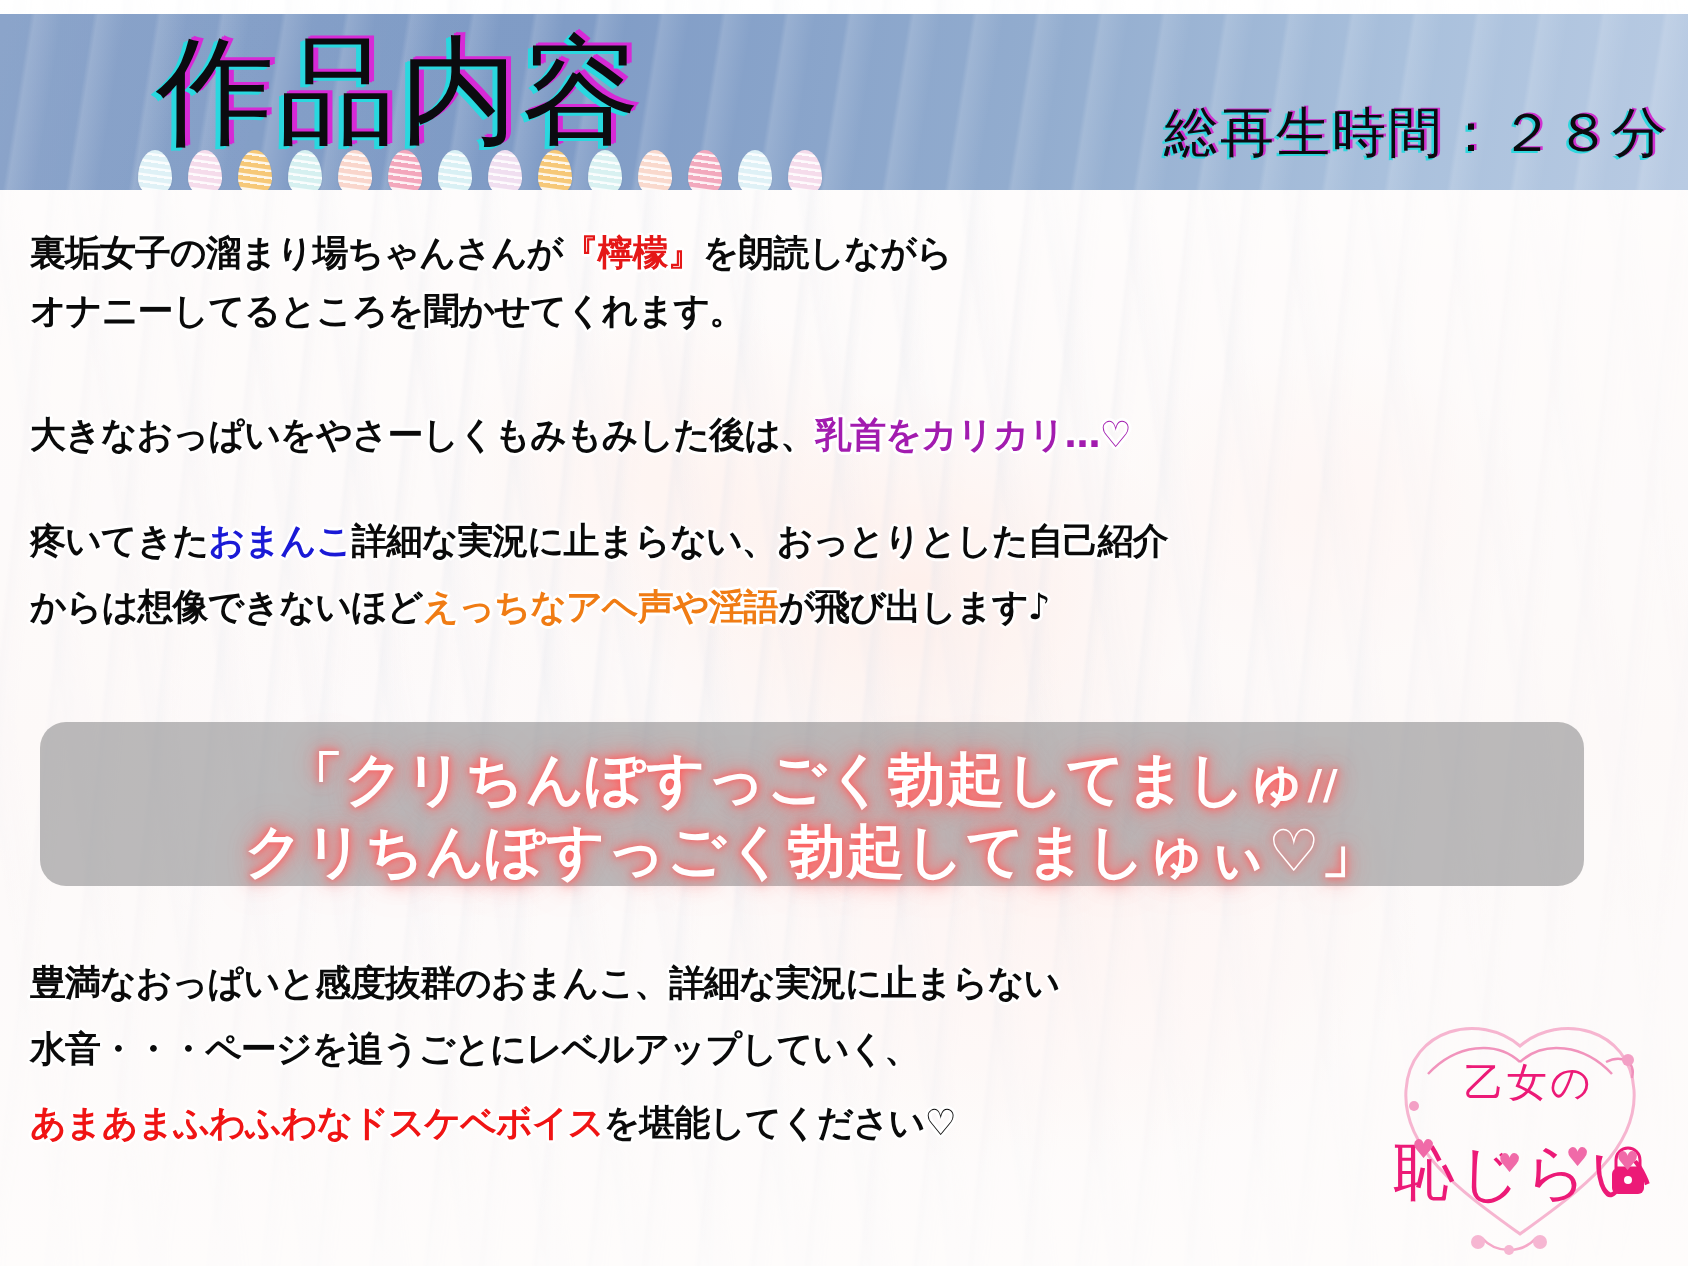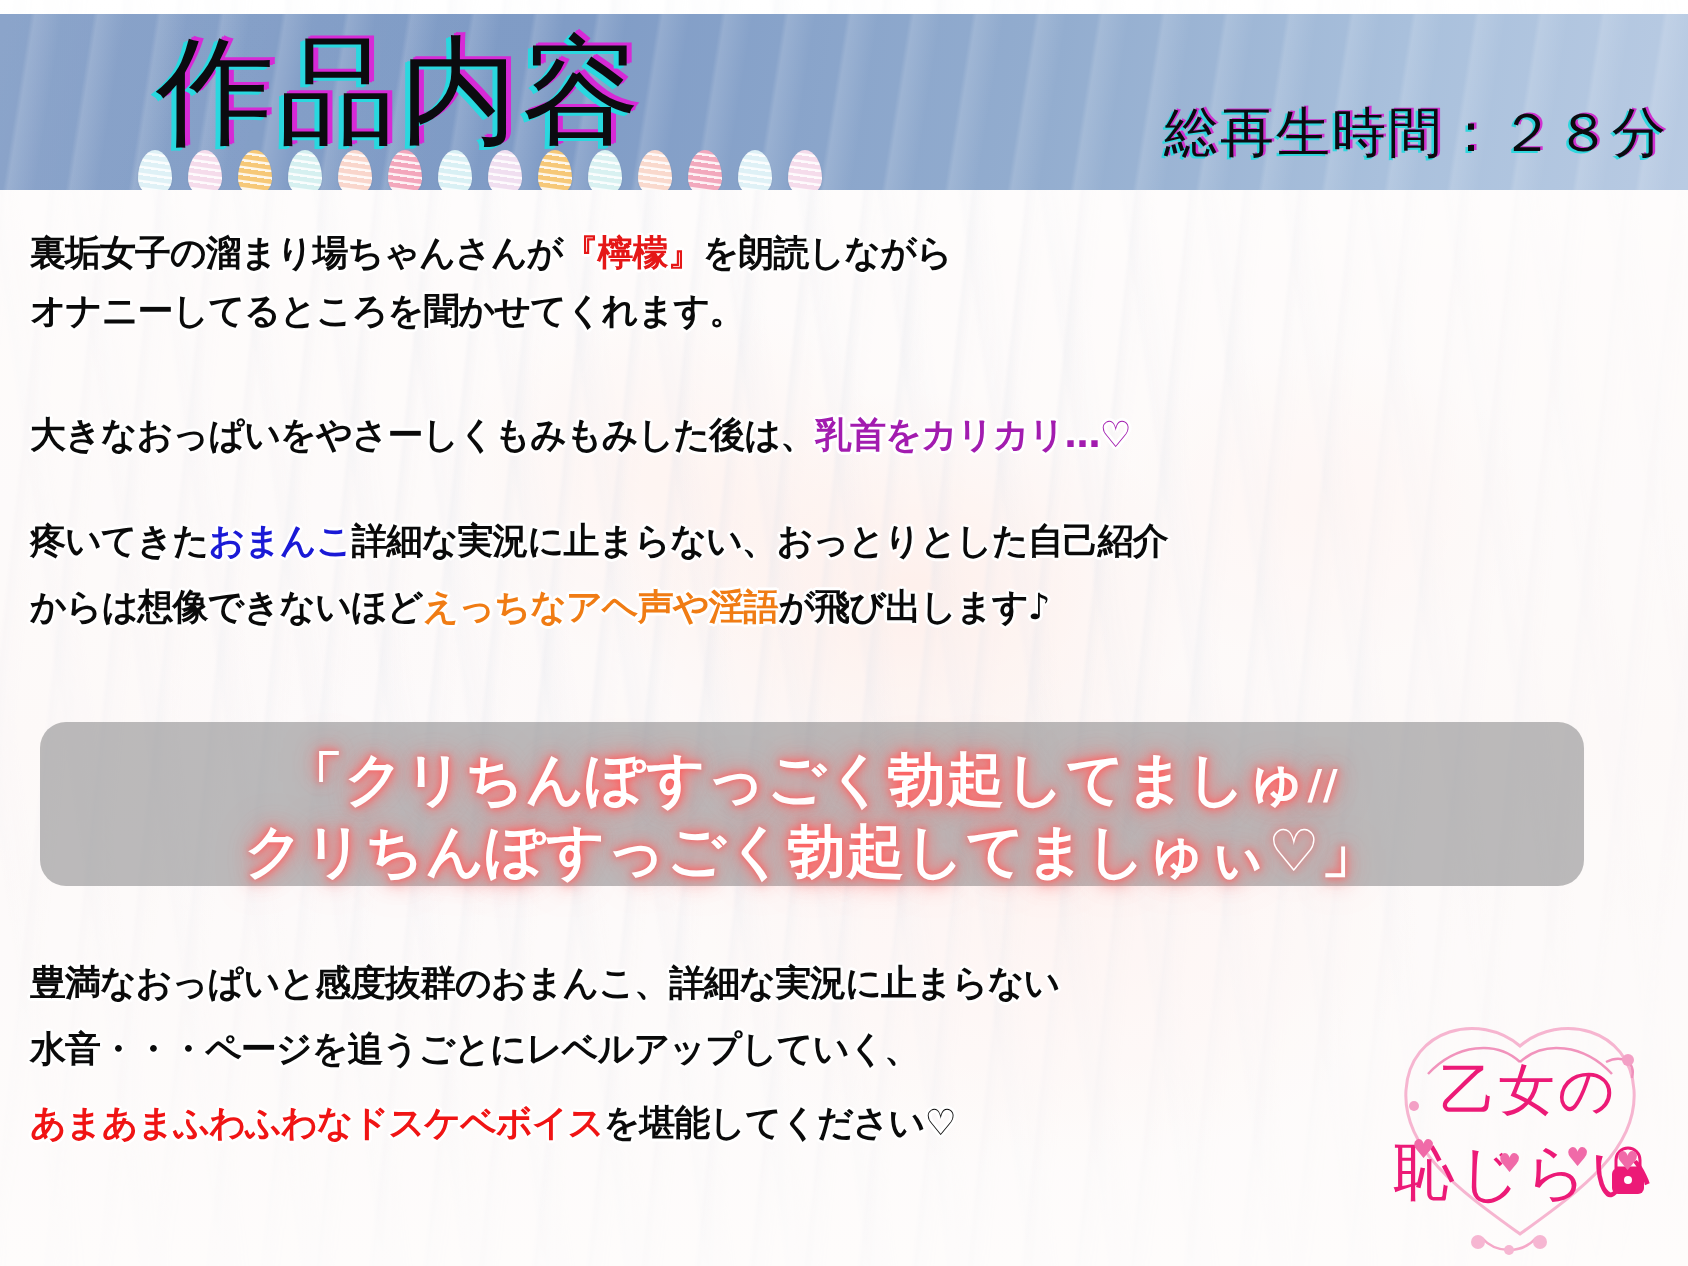--- a/index.html
+++ b/index.html
@@ -216,21 +216,21 @@
     width: 300px;
     height: 248px;
   }
   .brand-logo svg { display: block; width: 100%; height: 100%; }
   .brand-top {
     position: absolute;
     left: 34px;
     top: 52px;
     width: 250px;
     text-align: center;
-    font-size: 56px;
+    font-size: 40px;
     line-height: 1;
     color: #ec1a77;
     letter-spacing: 3px;
     white-space: nowrap;
   }
   .brand-bottom {
     position: absolute;
     left: 10px;
     top: 132px;
     width: 290px;

